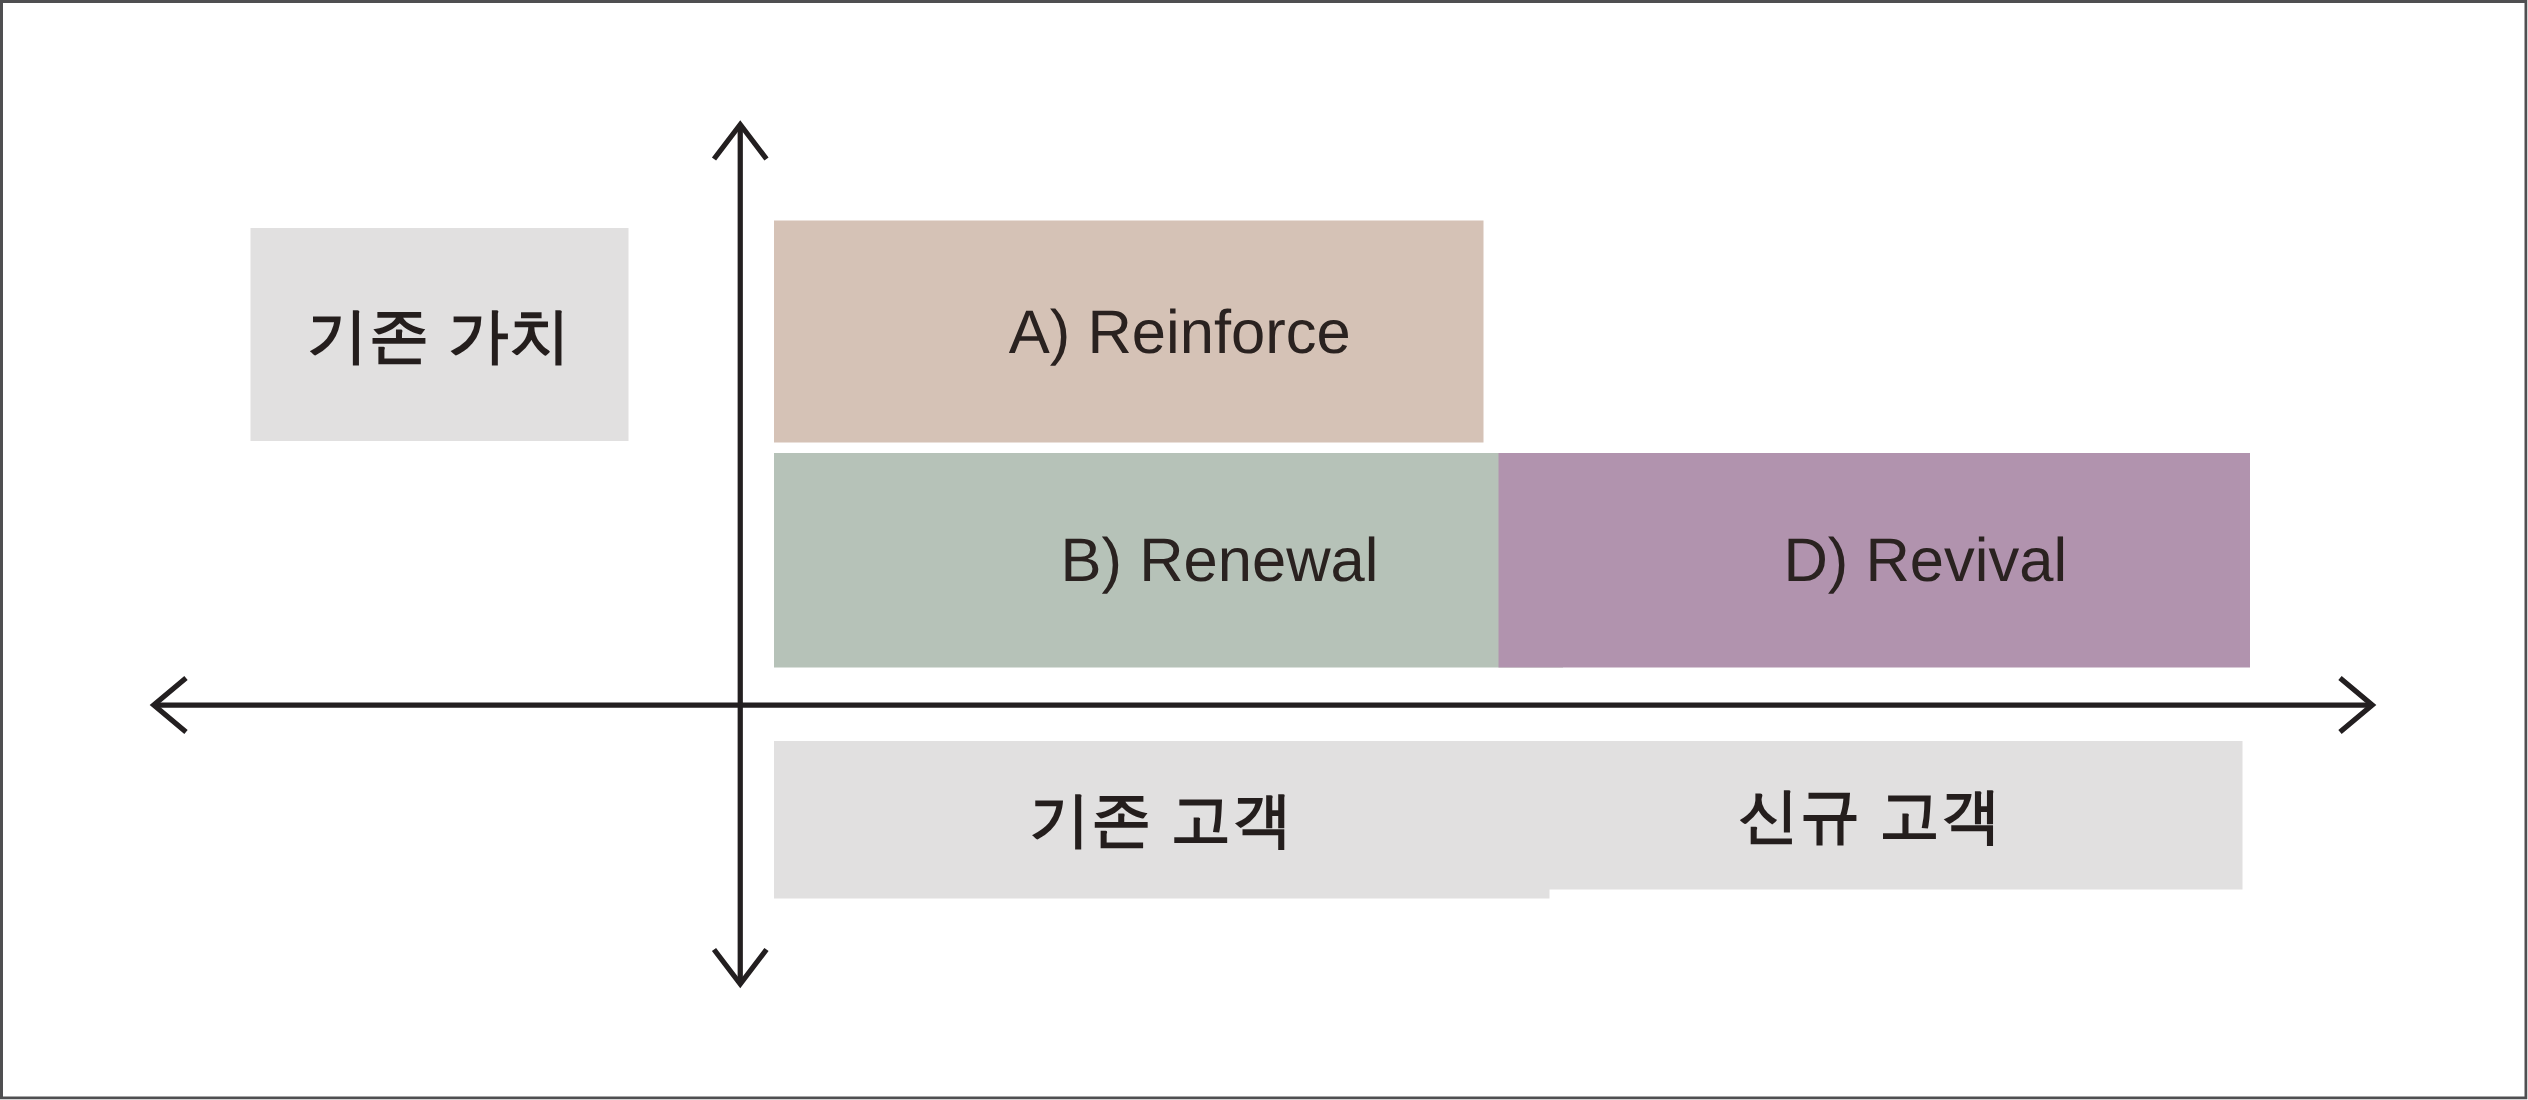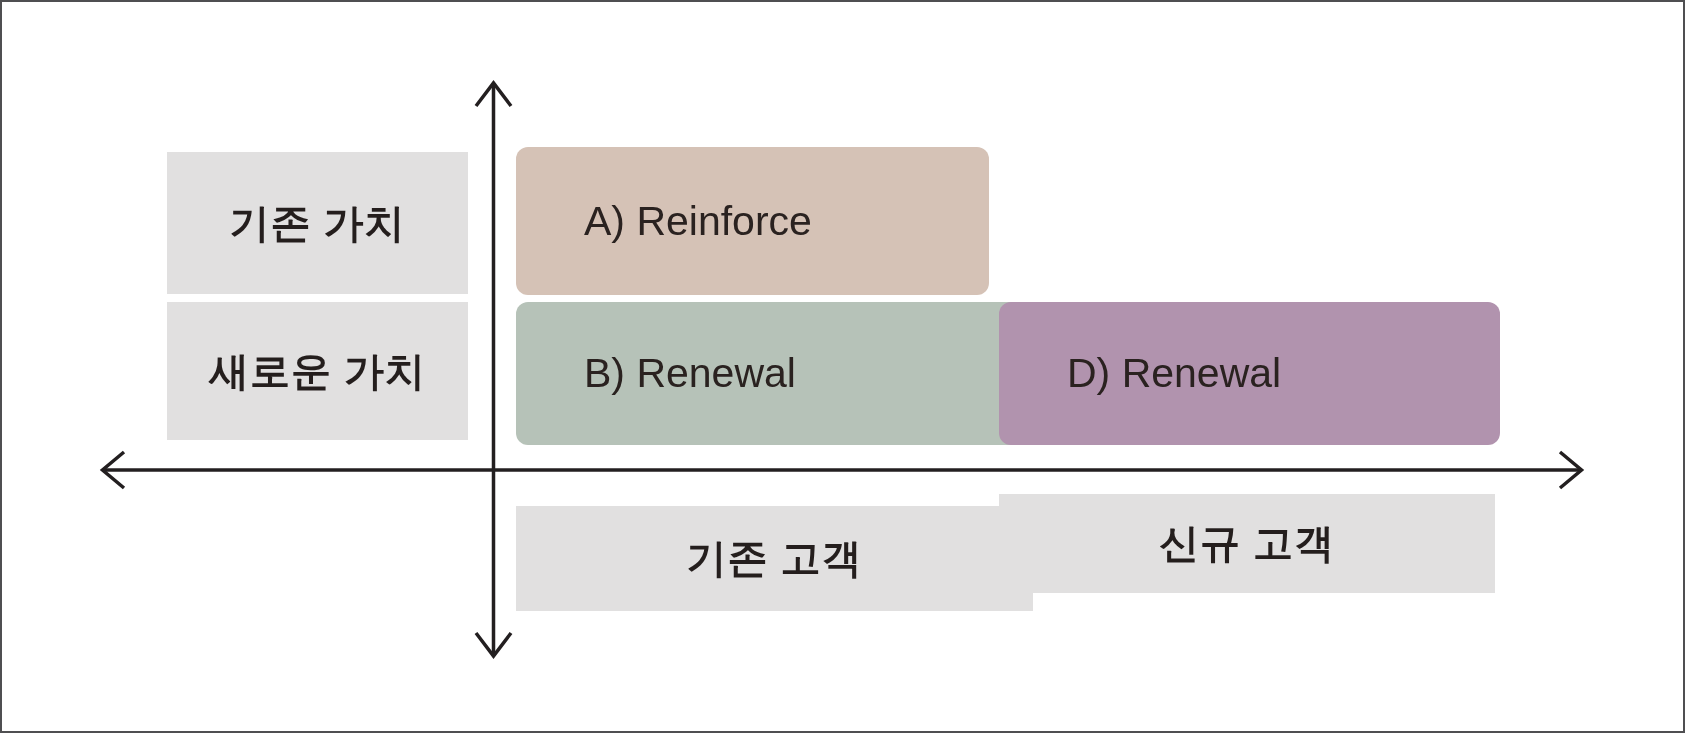--- a/index.html
+++ b/index.html
@@ -17,21 +17,21 @@
     border: 2px solid #4f4f51;
     overflow: hidden;
   }
   .box {
     position: absolute;
     display: flex;
     align-items: center;
     box-sizing: border-box;
   }
   .box.centered { justify-content: center; }
-  .box.indented { justify-content: flex-start; padding-left: 68px; border-radius: 12px; }
+  .box.indented { justify-content: center; padding-left: 68px; }
   .ko-label {
     font-size: 40px;
     font-weight: 700;
     color: #241e1d;
     letter-spacing: 1px;
     white-space: nowrap;
   }
   .q-label {
     font-size: 41px;
     font-weight: 500;
@@ -44,38 +44,35 @@
     left: 0;
     top: 0;
     pointer-events: none;
   }
 </style>
 </head>
 <body>
 
 <div class="frame">
 
-  <div class="box gray-box centered" style="left:165px; top:150px; width:301px; height:142px;">
+  <div class="box gray-box centered" style="left:165px; top:150px; width:252px; height:142px;">
     <span class="ko-label">기존 가치</span>
-  </div>
-  <div class="box gray-box centered" style="left:165px; top:300px; width:301px; height:138px;">
-    <span class="ko-label">새로운 가치</span>
   </div>
 
   <div class="box indented" style="left: 514px; top: 145px; width: 473px; height: 148px; background-color: rgb(213, 194, 182);">
     <span class="q-label">A) Reinforce</span>
   </div>
   <div class="box indented" style="left: 514px; top: 300px; width: 526px; height: 143px; background-color: rgb(182, 194, 184);">
     <span class="q-label">B) Renewal</span>
   </div>
   <div class="box indented" style="left: 997px; top: 300px; width: 501px; height: 143px; background-color: rgb(177, 147, 174);">
-    <span class="q-label">D) Renewal</span>
+    <span class="q-label">D) Revival</span>
   </div>
 
-  <div class="box gray-box centered" style="left:514px; top:504px; width:517px; height:105px;text-align:center;">
+  <div class="box gray-box centered" style="left:514px; top:492px; width:517px; height:105px;text-align:center;">
     <span class="ko-label">기존 고객</span>
   </div>
   <div class="box gray-box centered" style="left:997px; top:492px; width:496px; height:99px;">
     <span class="ko-label">신규 고객</span>
   </div>
 
   <svg class="axes" width="1685" height="733" viewBox="0 0 1685 733">
     <g stroke="#231f20" stroke-width="3.5" fill="none" stroke-linecap="butt" stroke-linejoin="miter">
 
       <line x1="491.5" y1="81" x2="491.5" y2="654"></line>

